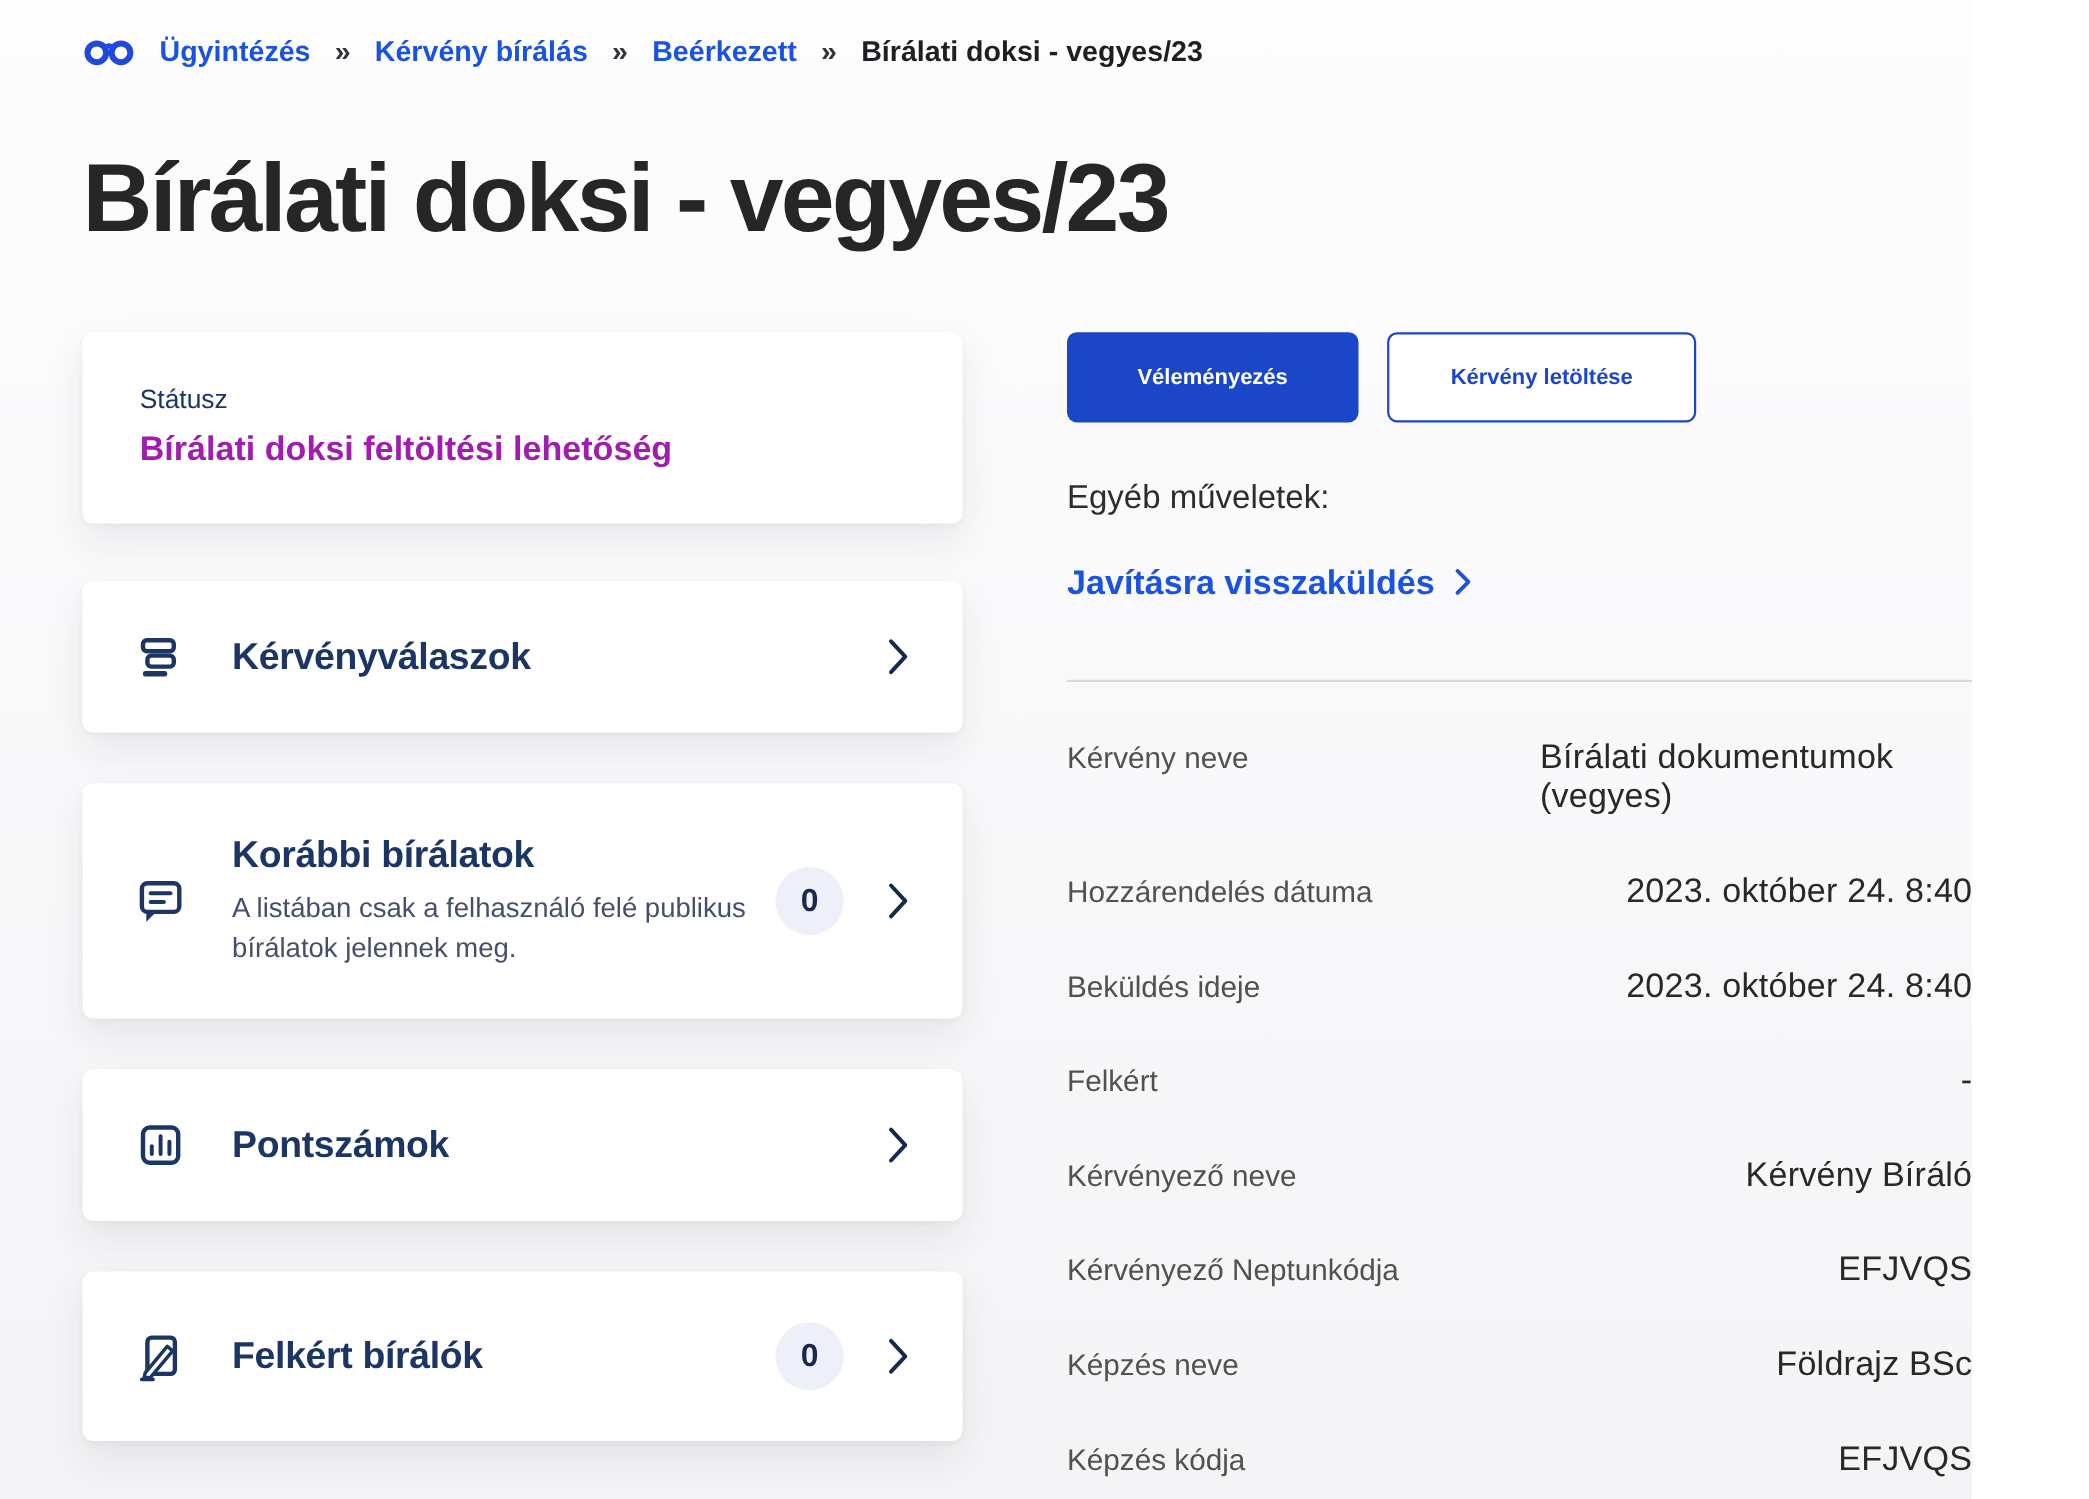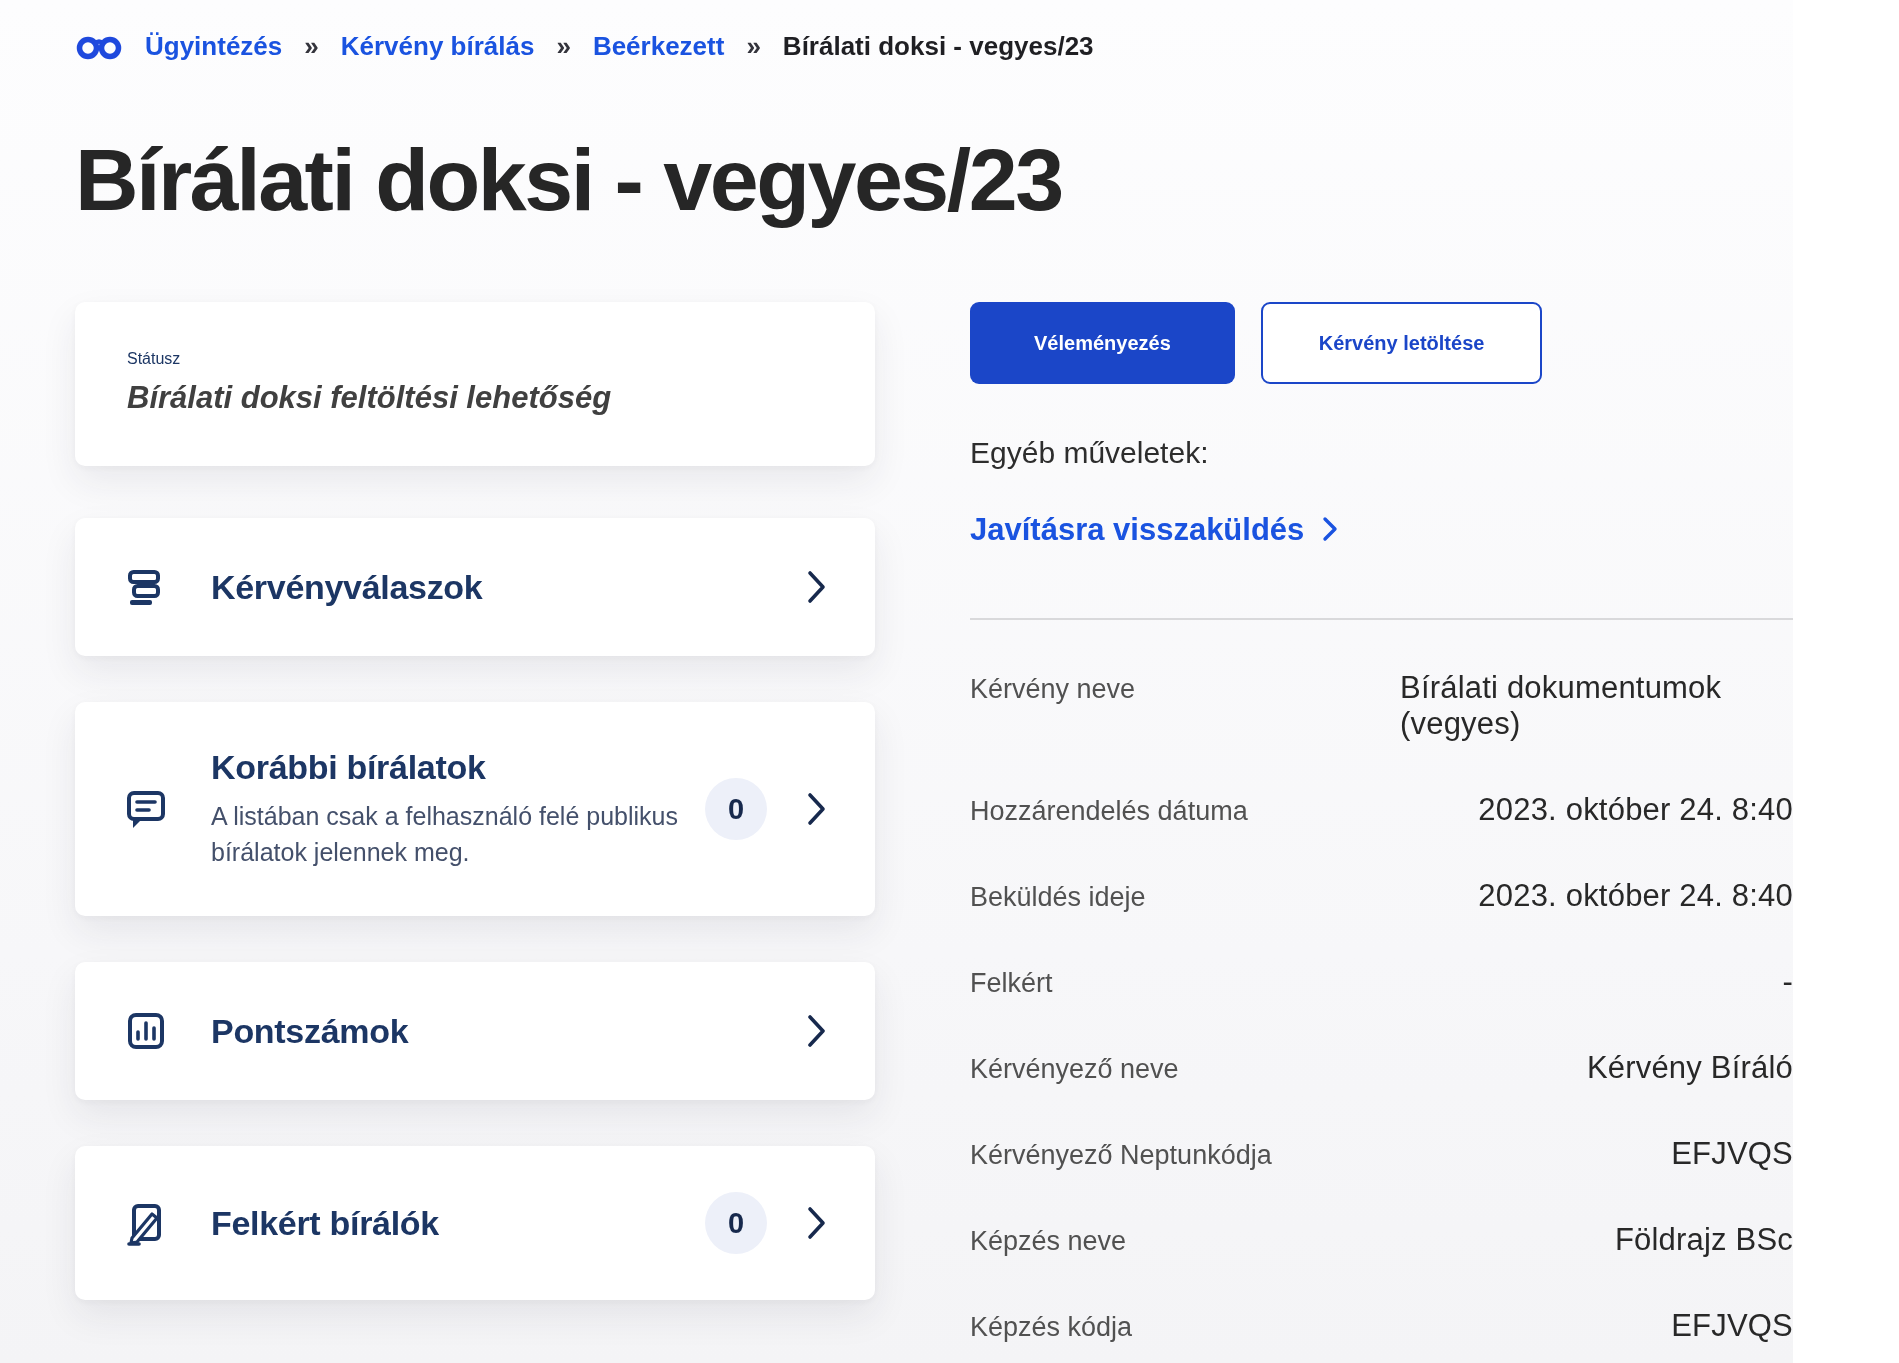--- a/index.html
+++ b/index.html
@@ -32,22 +32,22 @@
   .col-left { width: 800px; flex: 0 0 800px; }
   .col-right { flex: 1; margin-left: 95px; min-width: 0; }
 
   
   .card {
     background: #ffffff;
     border-radius: 10px;
     box-shadow: 0 16px 36px rgba(40,40,60,0.08), 0 2px 6px rgba(40,40,60,0.04);
   }
   .status-card { padding: 48px 52px 50px; margin-bottom: 52px; }
-  .status-label { font-size: 16px; color: #1c3664; }
-  .status-value { margin-top: 12px; font-size: 31px; font-weight: 700; color: #404040; font-style: italic; }
+  .status-label { font-size: 24px; color: #1c3664; }
+  .status-value { margin-top: 12px; font-size: 31px; font-weight: 700; color: #a21caf; }
 
   .nav-card { display: flex; align-items: center; padding: 46px 48px; margin-bottom: 46px; justify-content: center; }
   .nav-card .icon { color: #1c3664; flex: 0 0 auto; display: flex; align-items: center; margin-right: 42px; }
   .nav-card .nav-text { flex: 1 1 auto; min-width: 0; }
   .nav-title { font-size: 34px; font-weight: 700; color: #1c3664; letter-spacing: -0.3px; }
   .nav-desc { margin-top: 12px; font-size: 25px; line-height: 1.42; color: #44506b; max-width: 480px; }
   .badge {
     flex: 0 0 auto;
     width: 62px; height: 62px; border-radius: 50%;
     background: #edf0f9; color: #17294d;

